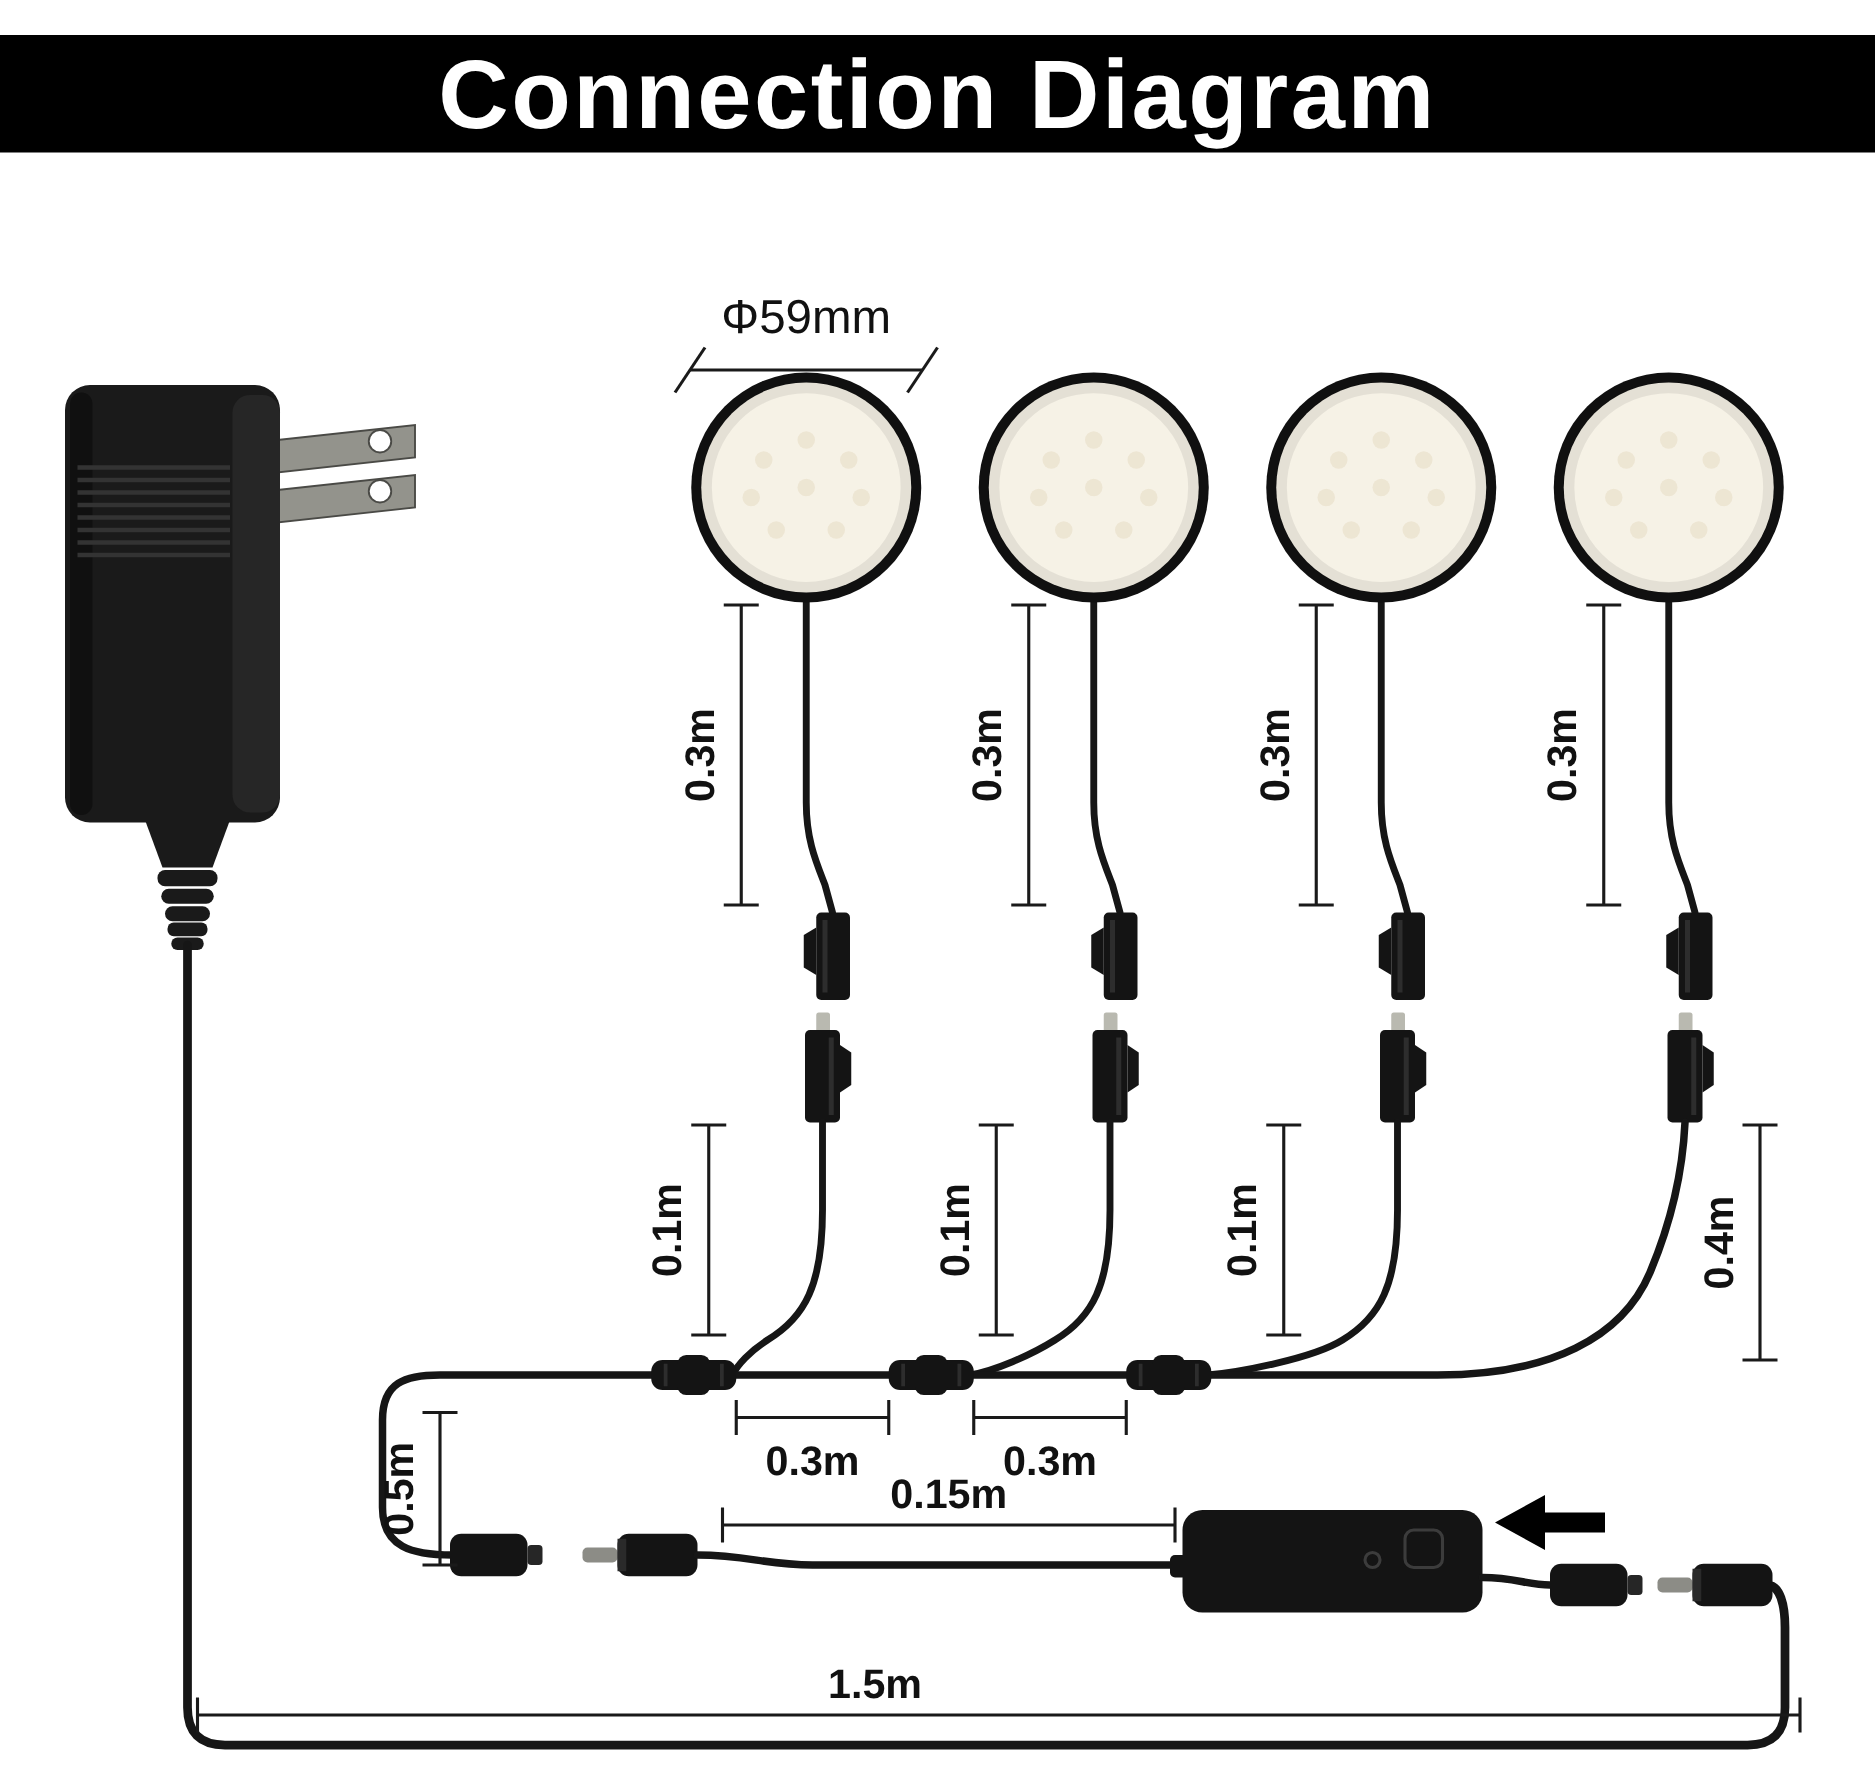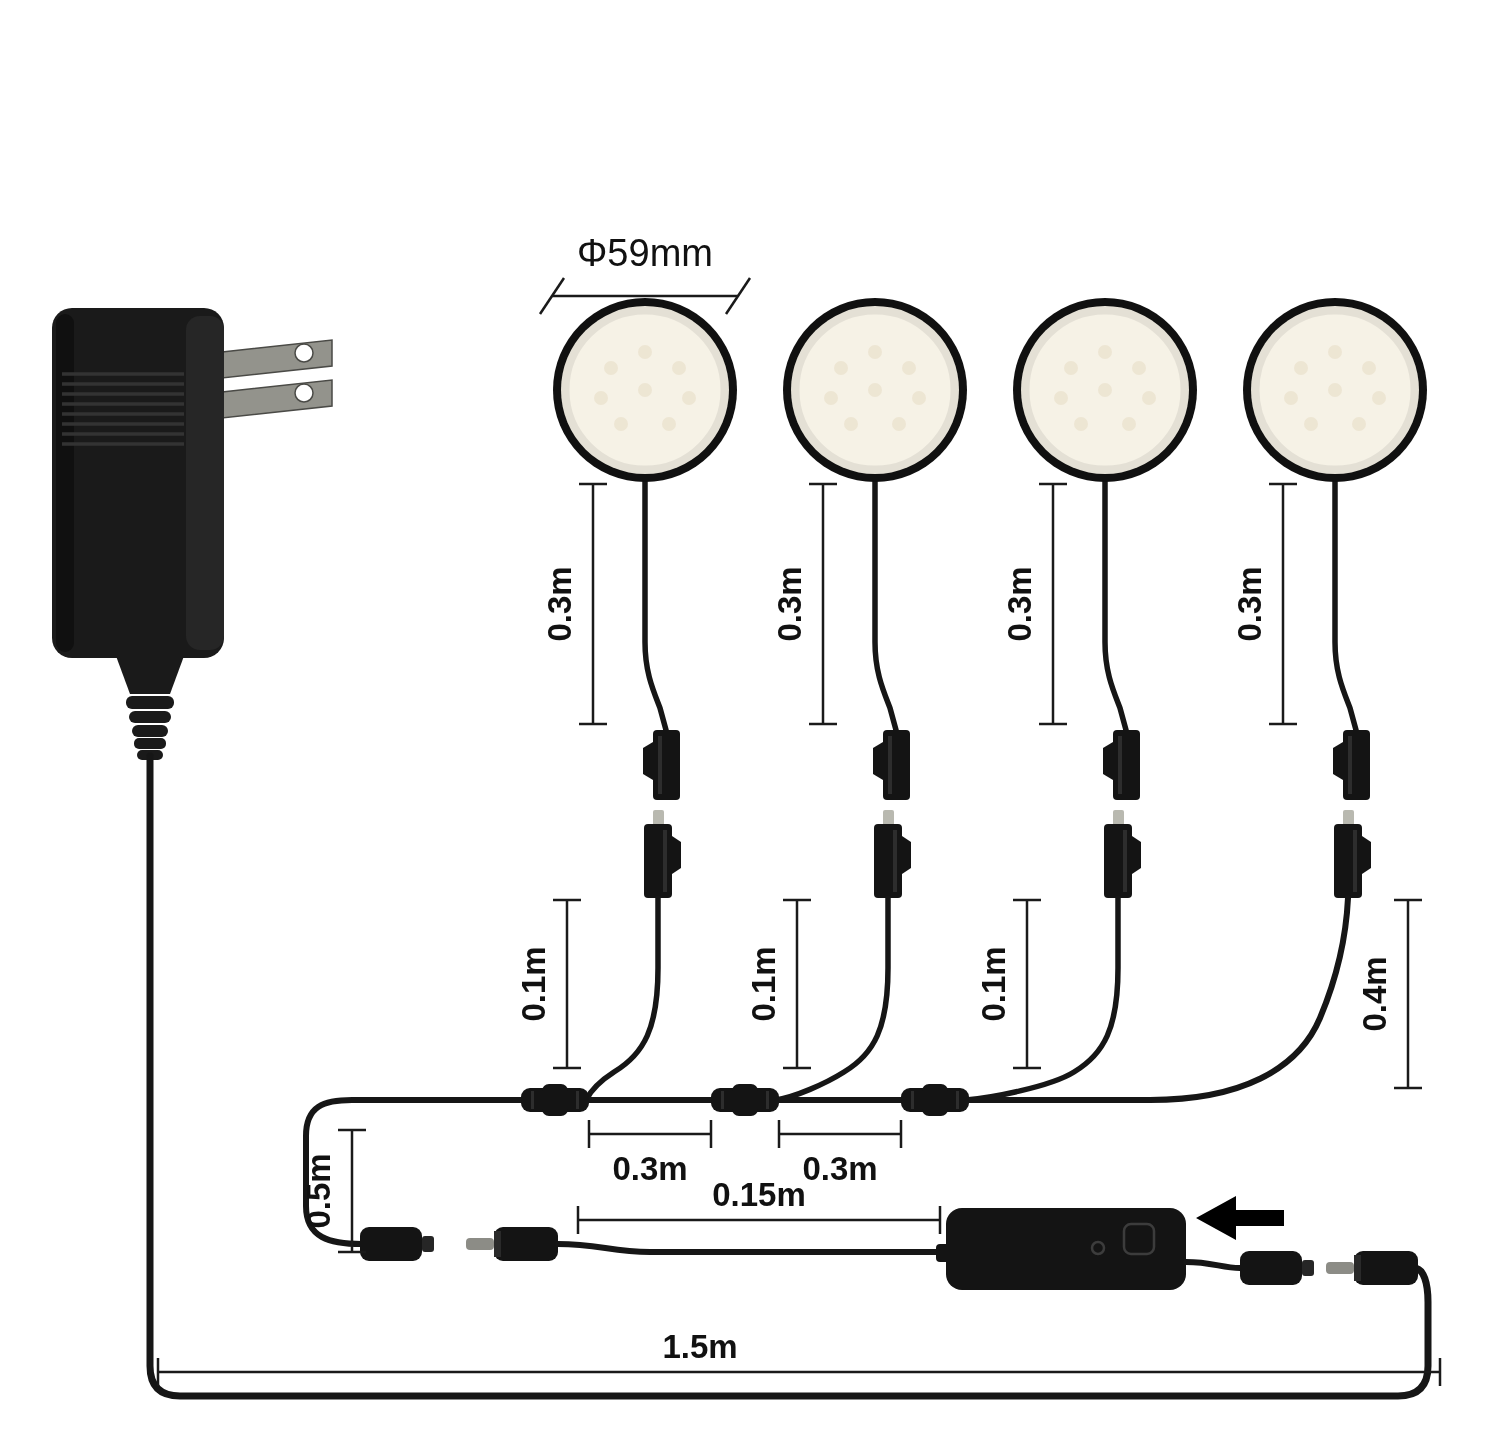--- a/index.html
+++ b/index.html
@@ -14,20 +14,23 @@
   .dim-label{font-family:"Liberation Sans",sans-serif;font-weight:700;font-size:33px;fill:#111111}
   .dia-label{font-family:"Liberation Sans",sans-serif;font-weight:400;font-size:38px;fill:#111111}
   .dim-line{stroke:#1a1a1a;stroke-width:2.5;fill:none}
   .cable{stroke:#161616;fill:none;stroke-linecap:round;stroke-linejoin:round}
 </style>
 </head>
 <body>
 
 <div class="page">
 
+  <div class="header">
+    <h1>Connection Diagram</h1>
+  </div>
 
   <svg class="diagram" width="1500" height="1432" viewBox="0 0 1500 1432">
 
     <defs>
       <g id="puck">
         <circle r="92" fill="#101010"></circle>
         <circle r="84" fill="#f6f2e6"></circle>
         <circle r="80" fill="none" stroke="#000000" stroke-opacity="0.07" stroke-width="9"></circle>
         <g fill="#ebe2cd" opacity="0.75">
           <circle cx="-34" cy="-22" r="7"></circle>

